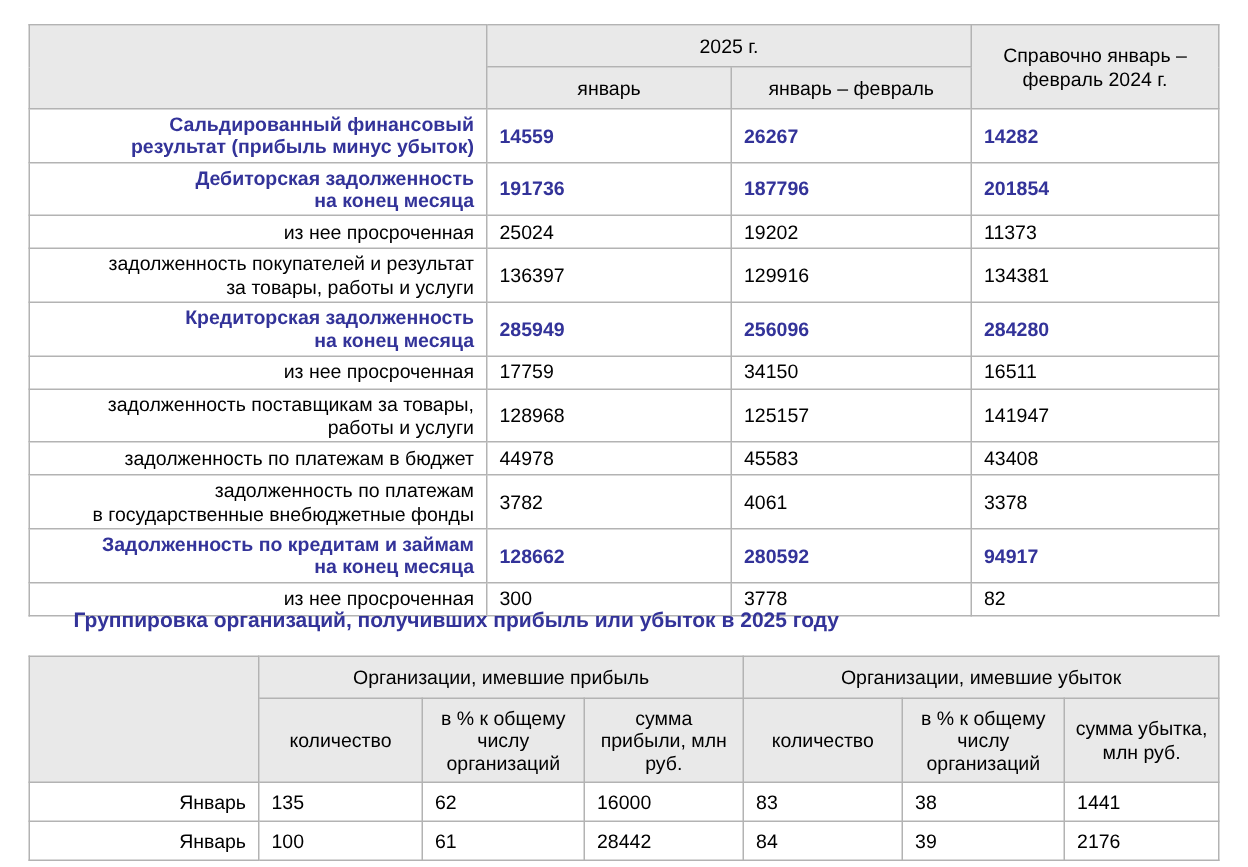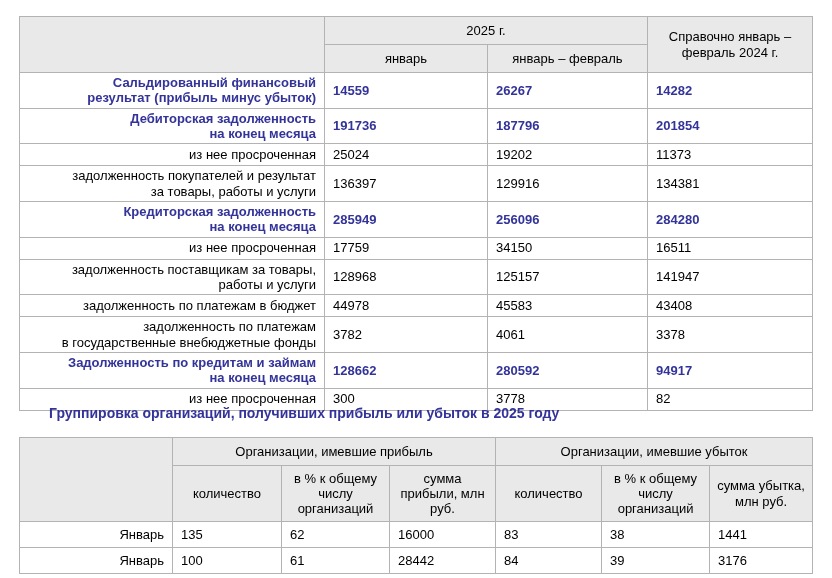--- a/index.html
+++ b/index.html
@@ -200,18 +200,18 @@
         <td class="num">38</td>
         <td class="num">1441</td>
       </tr>
       <tr>
         <td class="lbl">Январь</td>
         <td class="num">100</td>
         <td class="num">61</td>
         <td class="num">28442</td>
         <td class="num">84</td>
         <td class="num">39</td>
-        <td class="num">3176</td>
+        <td class="num">2176</td>
       </tr>
     </tbody>
   </table>
 
 </div>
 
 </body></html>

